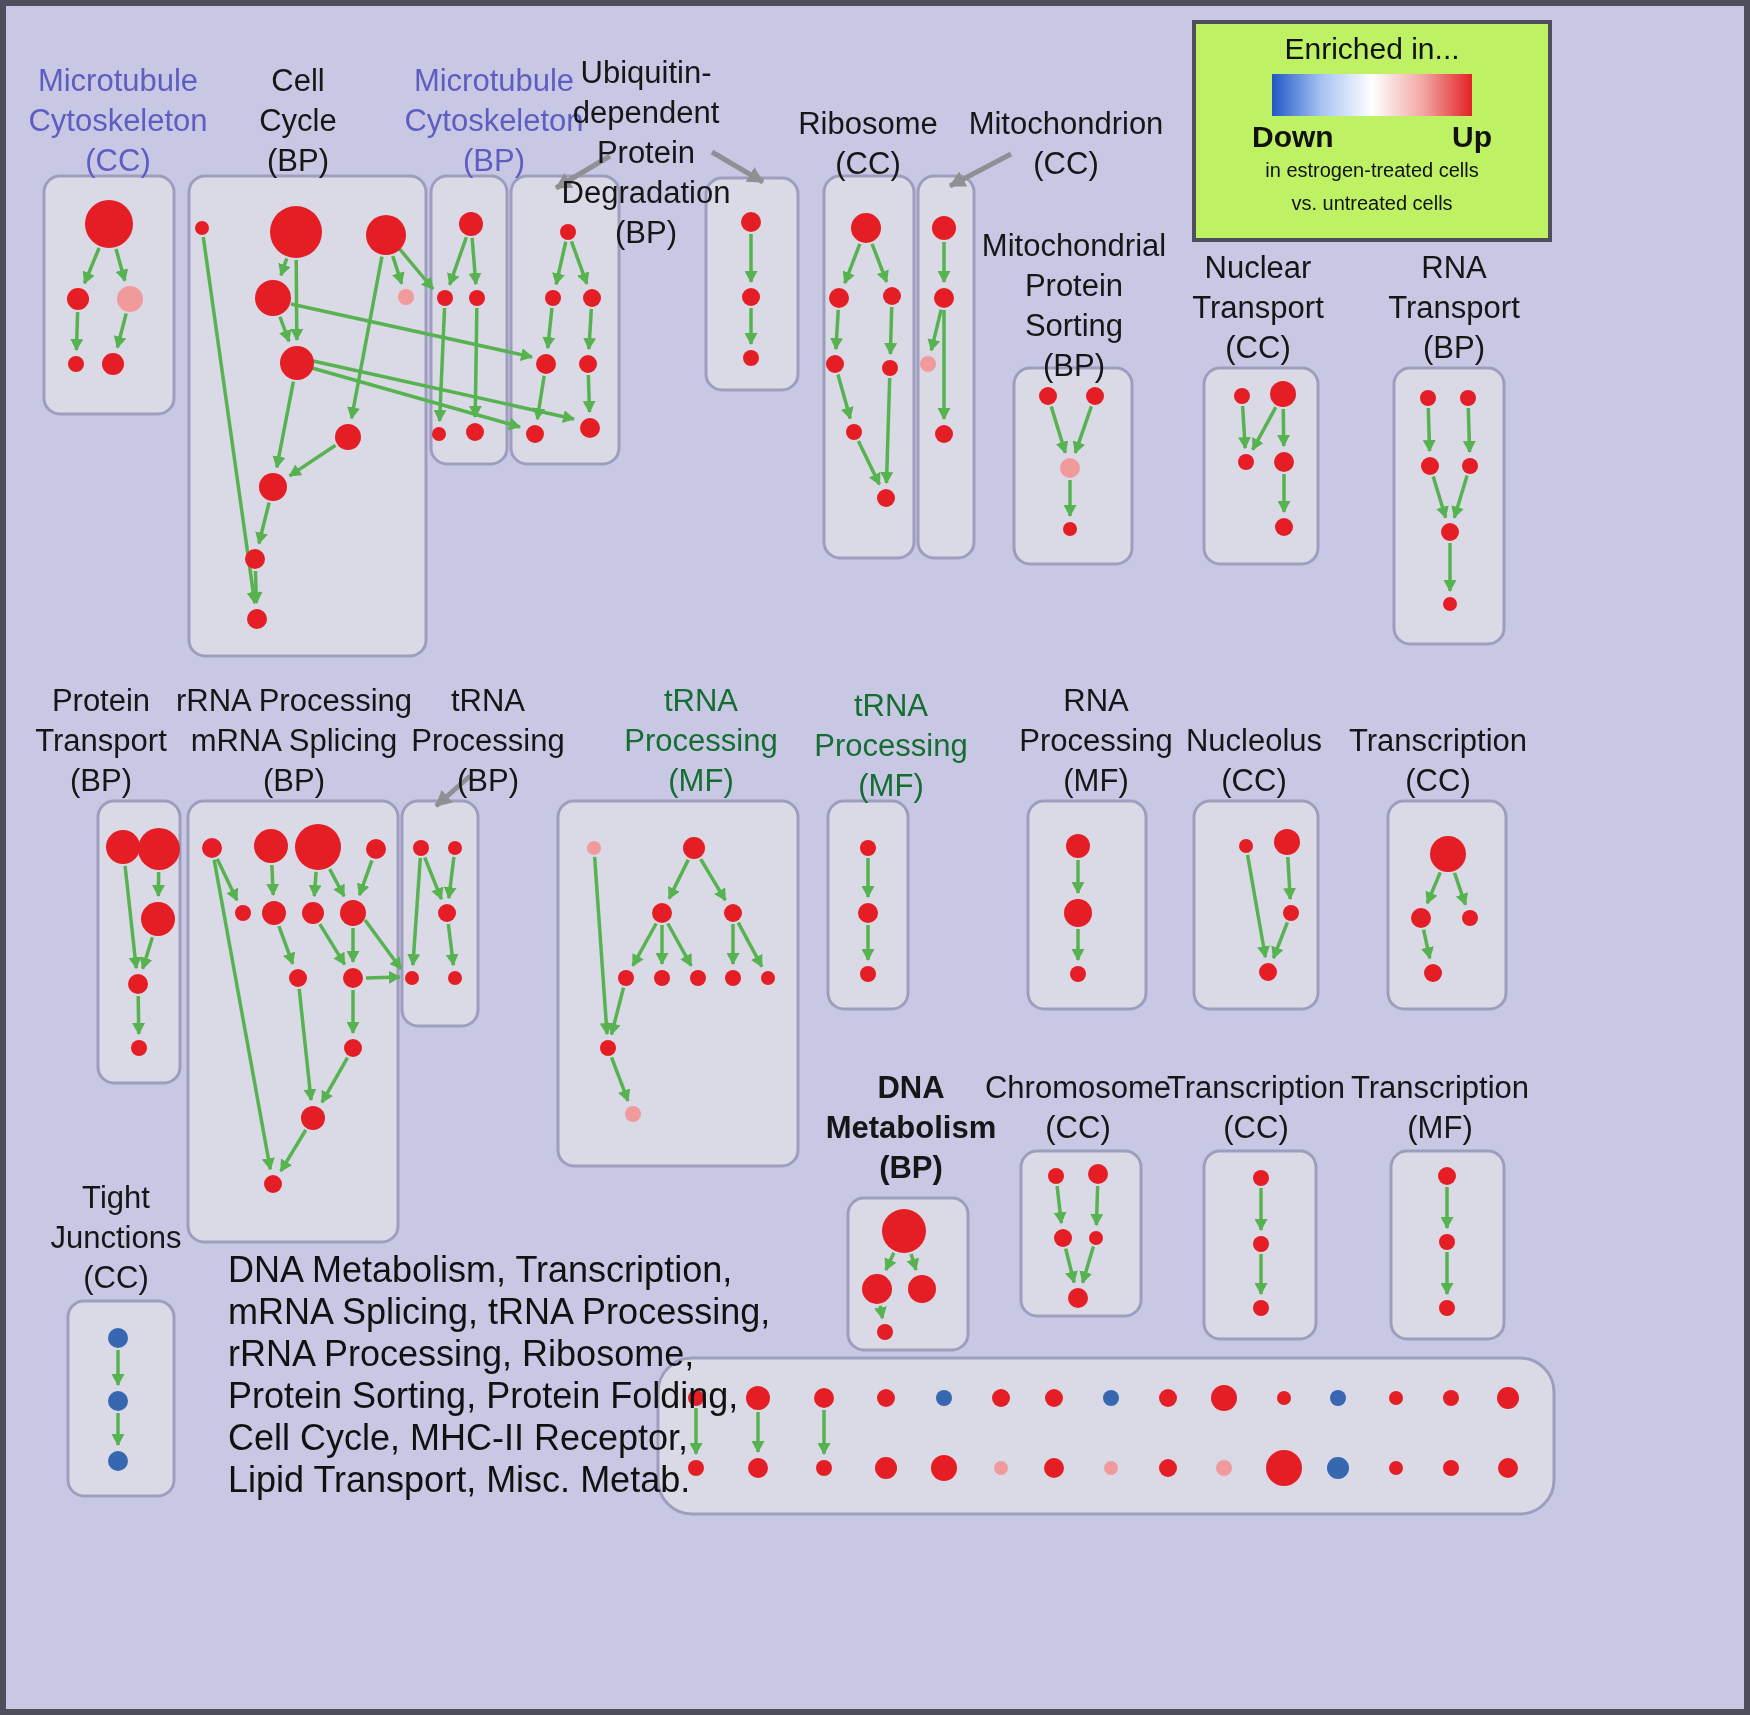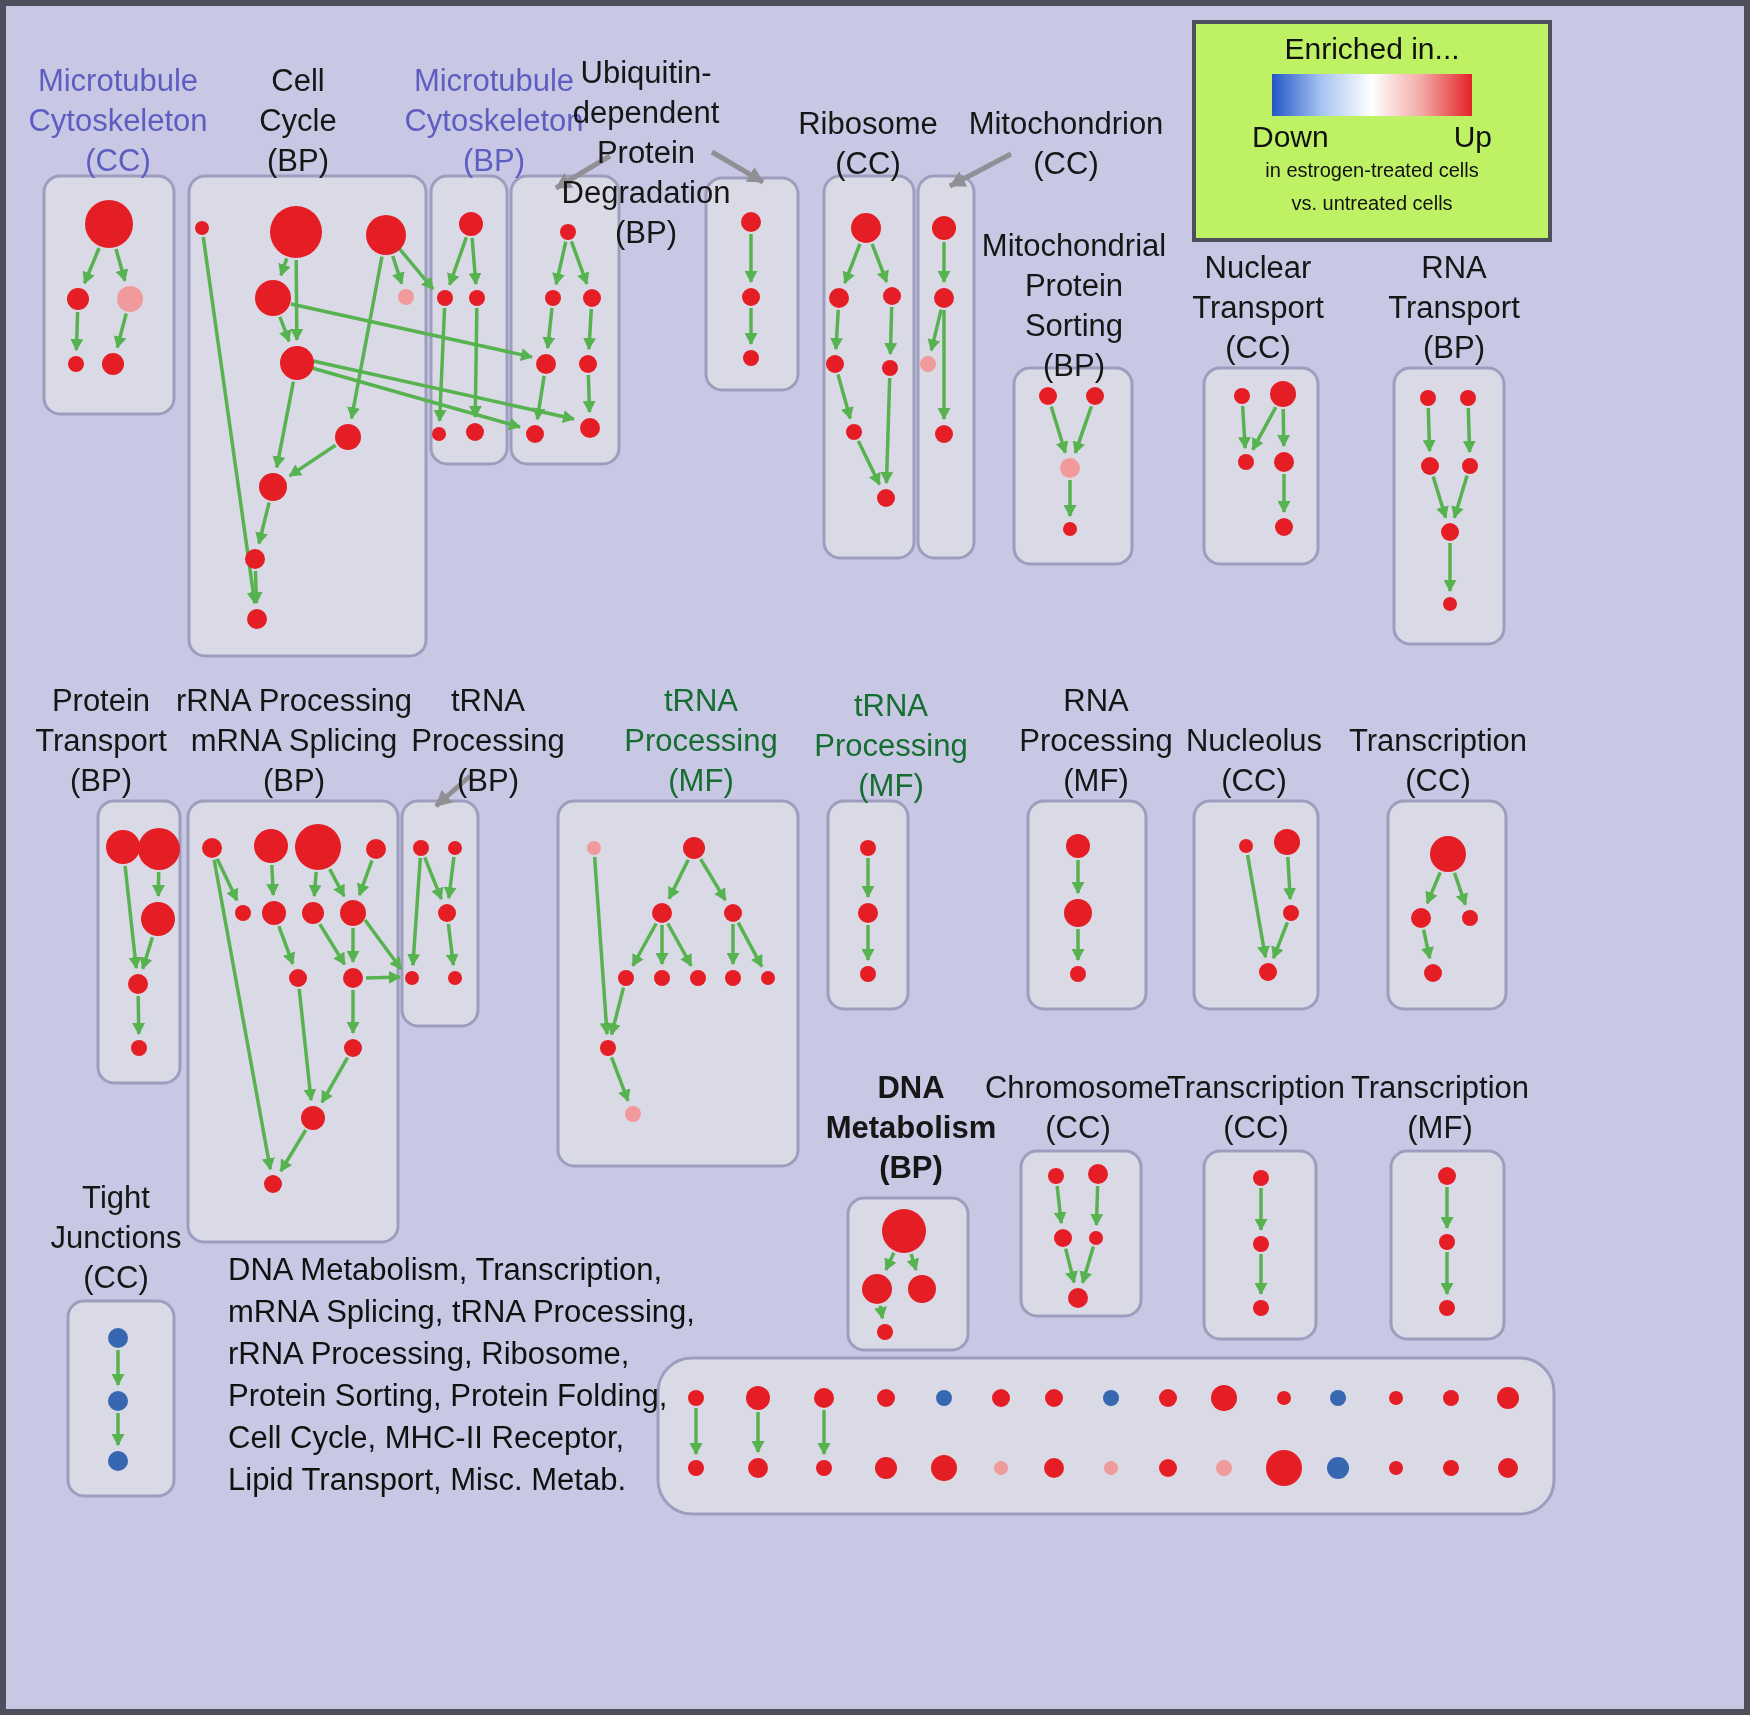--- a/index.html
+++ b/index.html
@@ -5,23 +5,23 @@
   body{margin:0;background:#c8c8e5;font-family:"Liberation Sans",sans-serif;}
   .stage{position:relative;width:1750px;height:1715px;background:#c8c8e5;border:6px solid #4e4e5c;box-sizing:border-box;overflow:hidden;}
   .stage > svg{position:absolute;left:0;top:0;}
   #labels{position:absolute;left:0;top:0;width:100%;height:100%;pointer-events:none;}
   .cluster-label{position:absolute;text-align:center;font-size:31px;line-height:40px;white-space:pre-line;color:#161616;}
   .cluster-label.purple{color:#5e5ec2;}
   .cluster-label.green{color:#156d31;}
   .legend{position:absolute;left:1186px;top:14px;width:360px;height:222px;border:4px solid #4e4e5c;background:#bef264;box-sizing:border-box;text-align:center;}
   .legend-title{font-size:30px;margin-top:8px;color:#111;}
   .legend-bar{width:200px;height:42px;margin:8px auto 4px auto;}
-  .legend-row{display:flex;justify-content:space-between;padding:0 56px;font-size:30px;color:#111;}
+  .legend-row{display:flex;justify-content:space-between;padding:0 56px;font-size:30px;color:#111;font-weight:bold;}
   .legend-sub{font-size:20px;color:#111;line-height:33px;}
-  .misc-note{position:absolute;left:222px;top:1243px;font-size:31px;line-height:42px;white-space:pre-line;color:#111;text-align:left;}
+  .misc-note{position:absolute;left:222px;top:1243px;font-size:36px;line-height:42px;white-space:pre-line;color:#111;text-align:left;}
 </style>
 </head>
 <body>
 
 <div class="stage">
   <svg id="diagram" width="1750" height="1715" viewBox="0 0 1750 1715">
       <defs>
         <marker id="arrow-green" markerWidth="13" markerHeight="13" refX="11" refY="6.5" orient="auto" markerUnits="userSpaceOnUse">
           <path d="M0,0 L12,6.5 L0,13 Z" fill="#57b250"></path>
         </marker>

